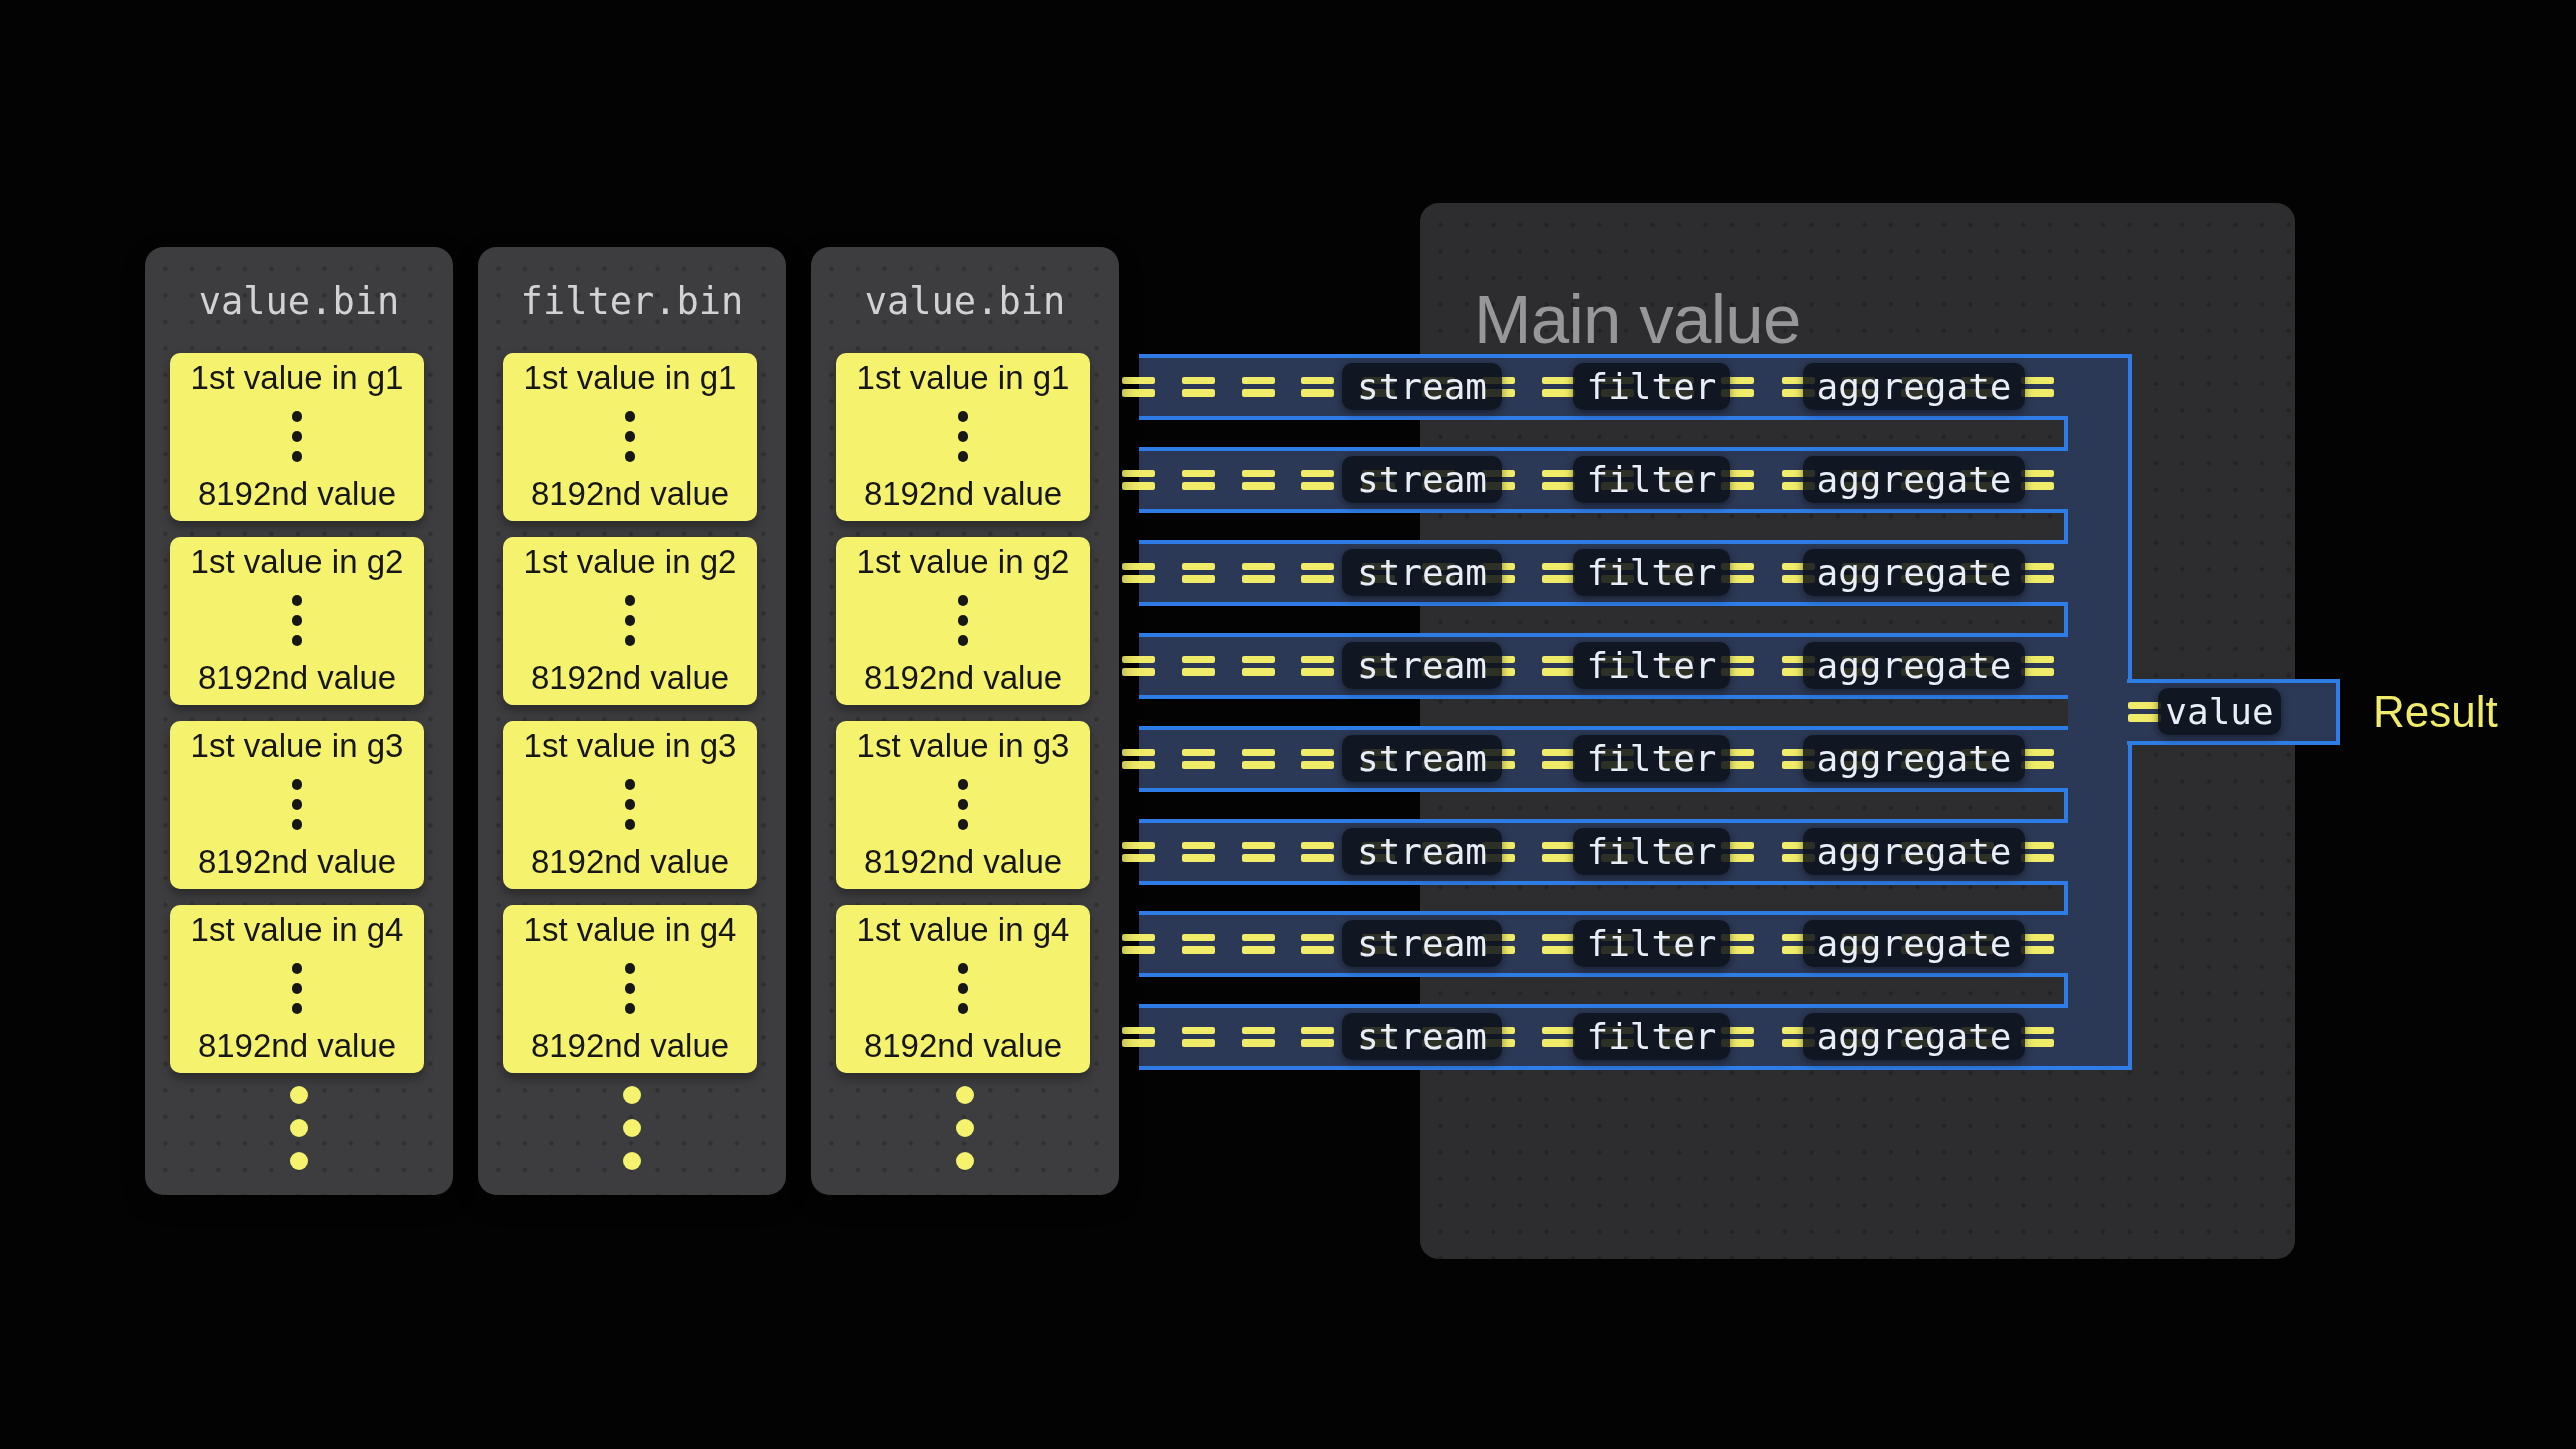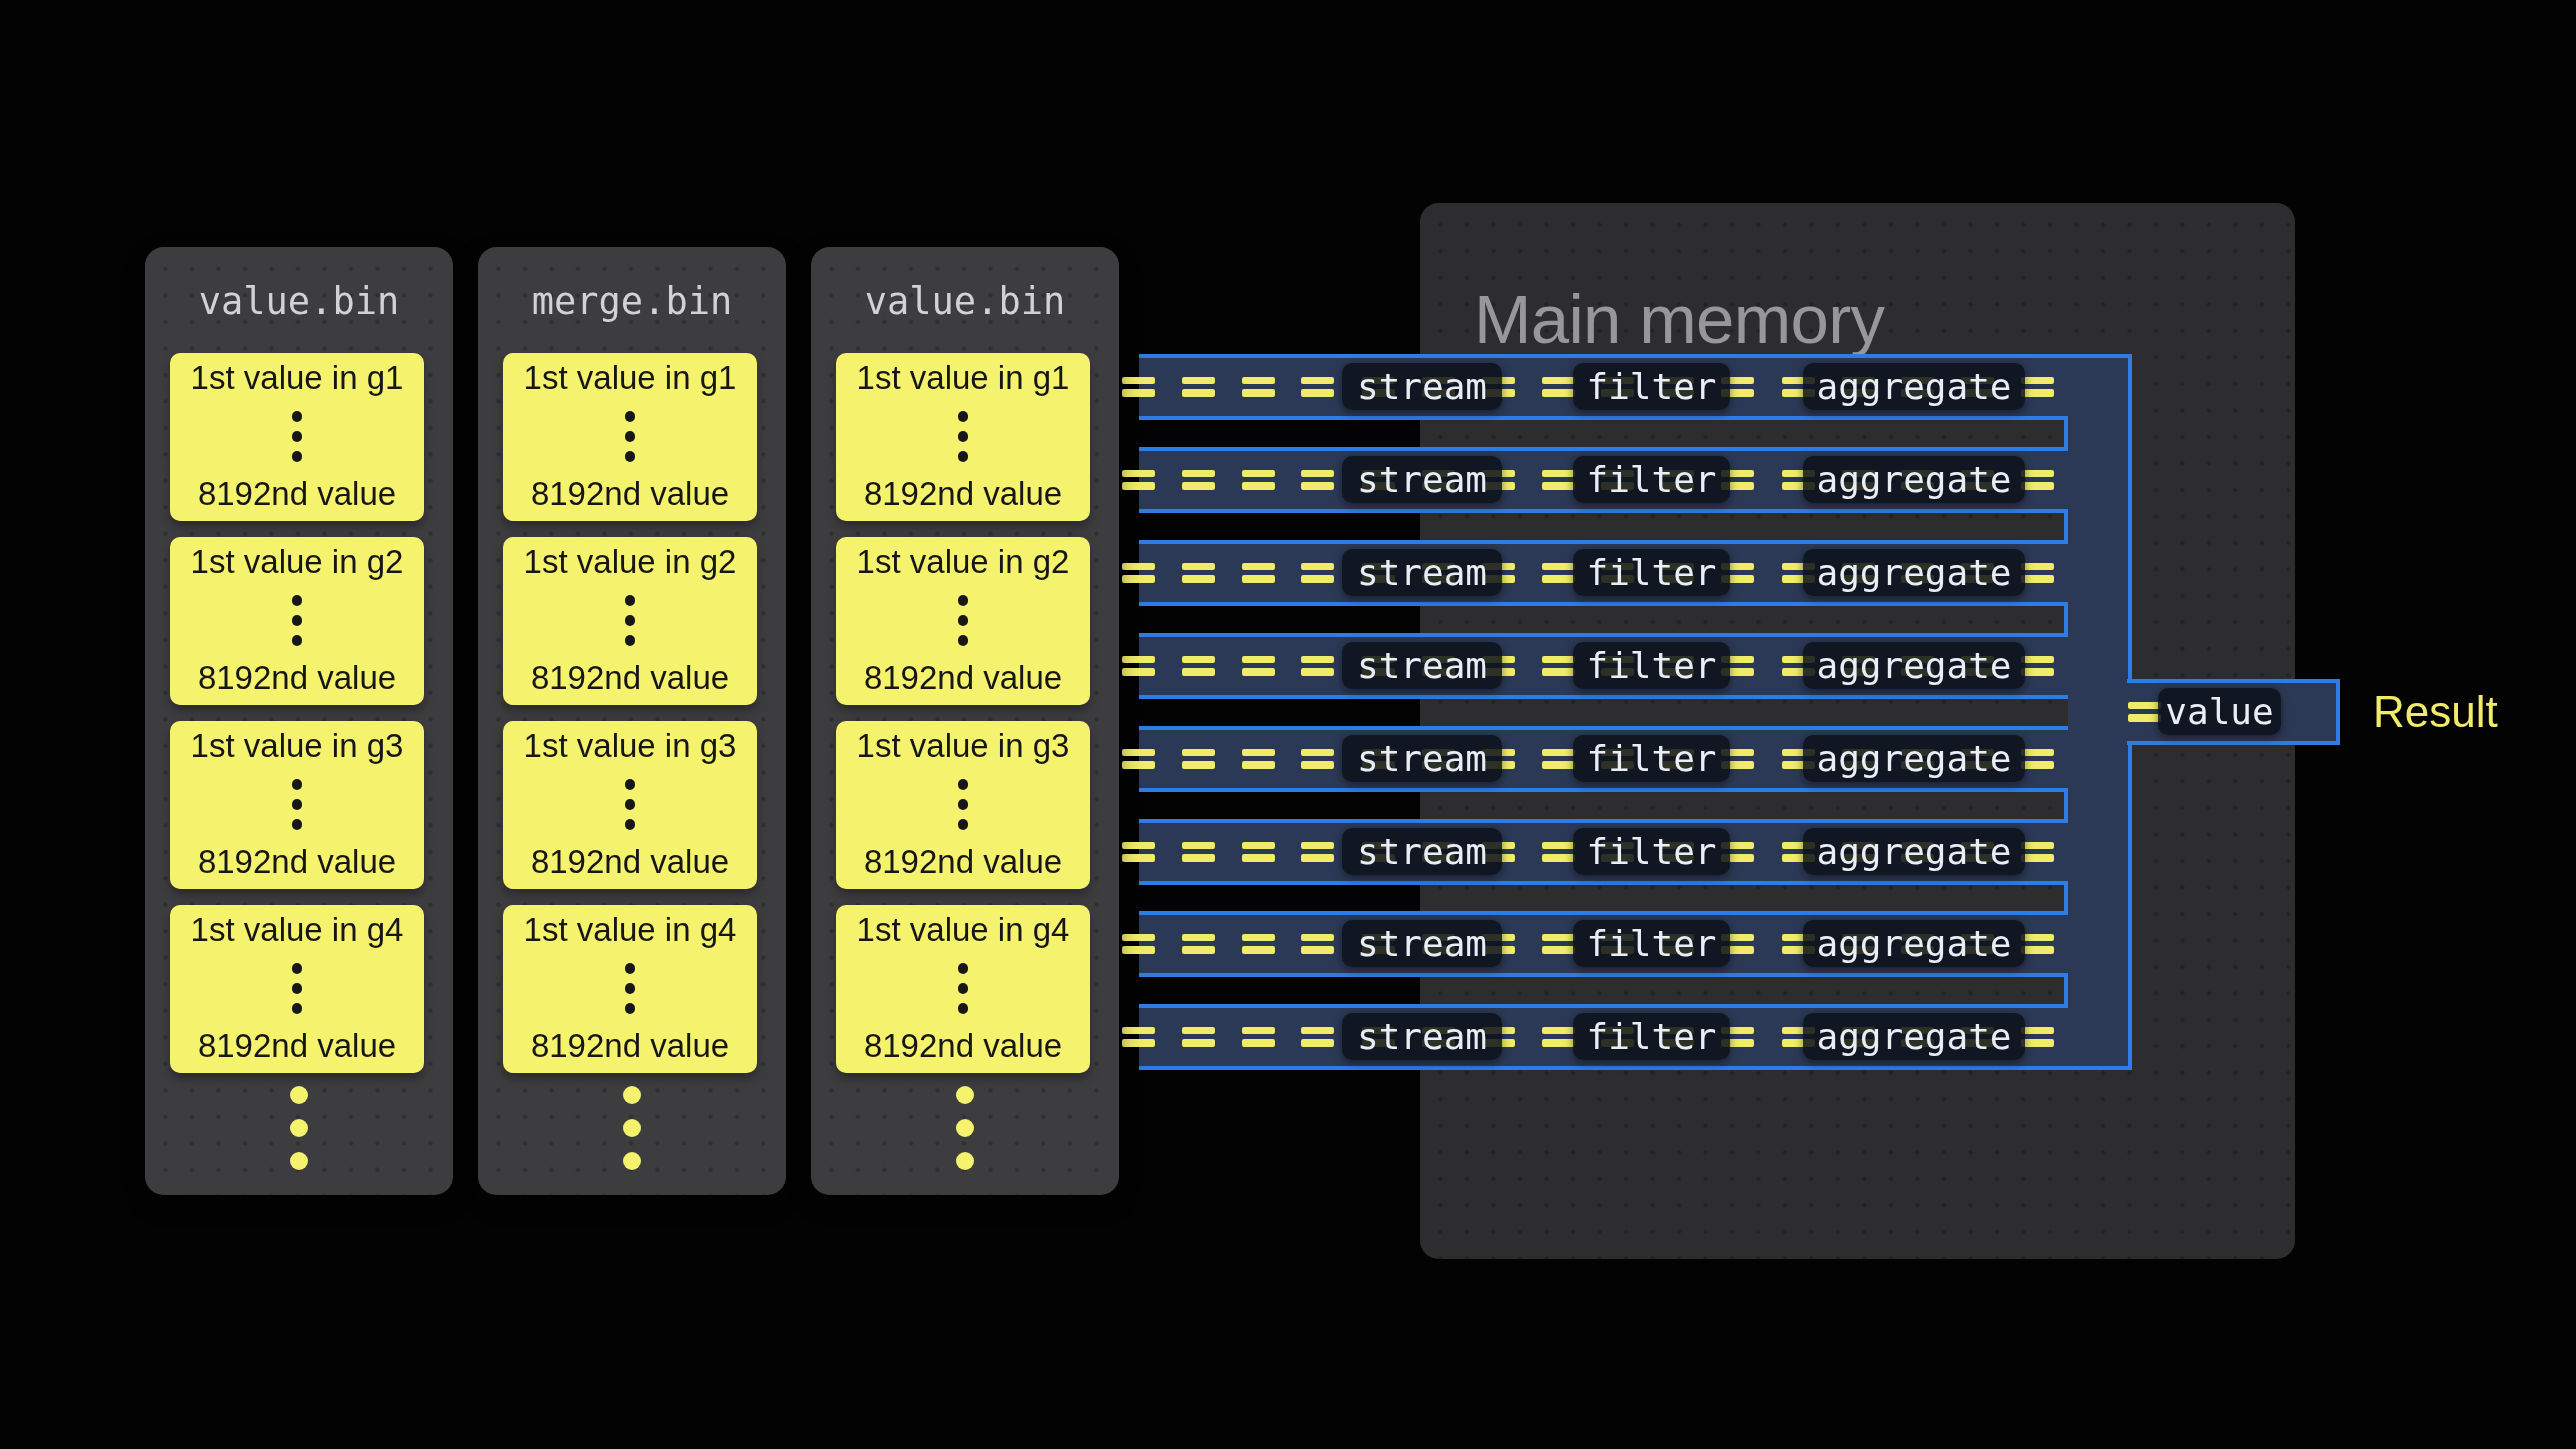--- a/index.html
+++ b/index.html
@@ -105,21 +105,21 @@
     position:absolute; left:2373px; top:687px;
     font-size:44px; line-height:50px; color:var(--chunk); letter-spacing:0;
   }
 </style>
 </head>
 <body>
 
 <div id="stage">
 
   <div class="panel dotgrid">
-    <div class="panel-title">Main memory</div>
+    <div class="panel-title">Main value</div>
   </div>
 
   <div id="gaps">
       <div class="gapband" style="top: 416px;"></div>
       <div class="gapband" style="top: 509px;"></div>
       <div class="gapband" style="top: 601px;"></div>
       <div class="gapband no-right" style="top: 694px;"></div>
       <div class="gapband" style="top: 787px;"></div>
       <div class="gapband" style="top: 880px;"></div>
       <div class="gapband" style="top: 972px;"></div>
@@ -730,21 +730,21 @@
           </div>
           <div class="btext">8192nd value</div>
         </div>
         <div class="card-dots">
           <i></i>
           <i></i>
           <i></i>
         </div>
       </div>
       <div class="card dotgrid" style="left: 478px;">
-        <div class="card-title">merge.bin</div>
+        <div class="card-title">filter.bin</div>
         <div class="vblock" style="top: 106px;">
           <div class="btext">1st value in g1</div>
           <div class="dots-v">
             <i></i>
             <i></i>
             <i></i>
           </div>
           <div class="btext">8192nd value</div>
         </div>
         <div class="vblock" style="top: 290px;">

